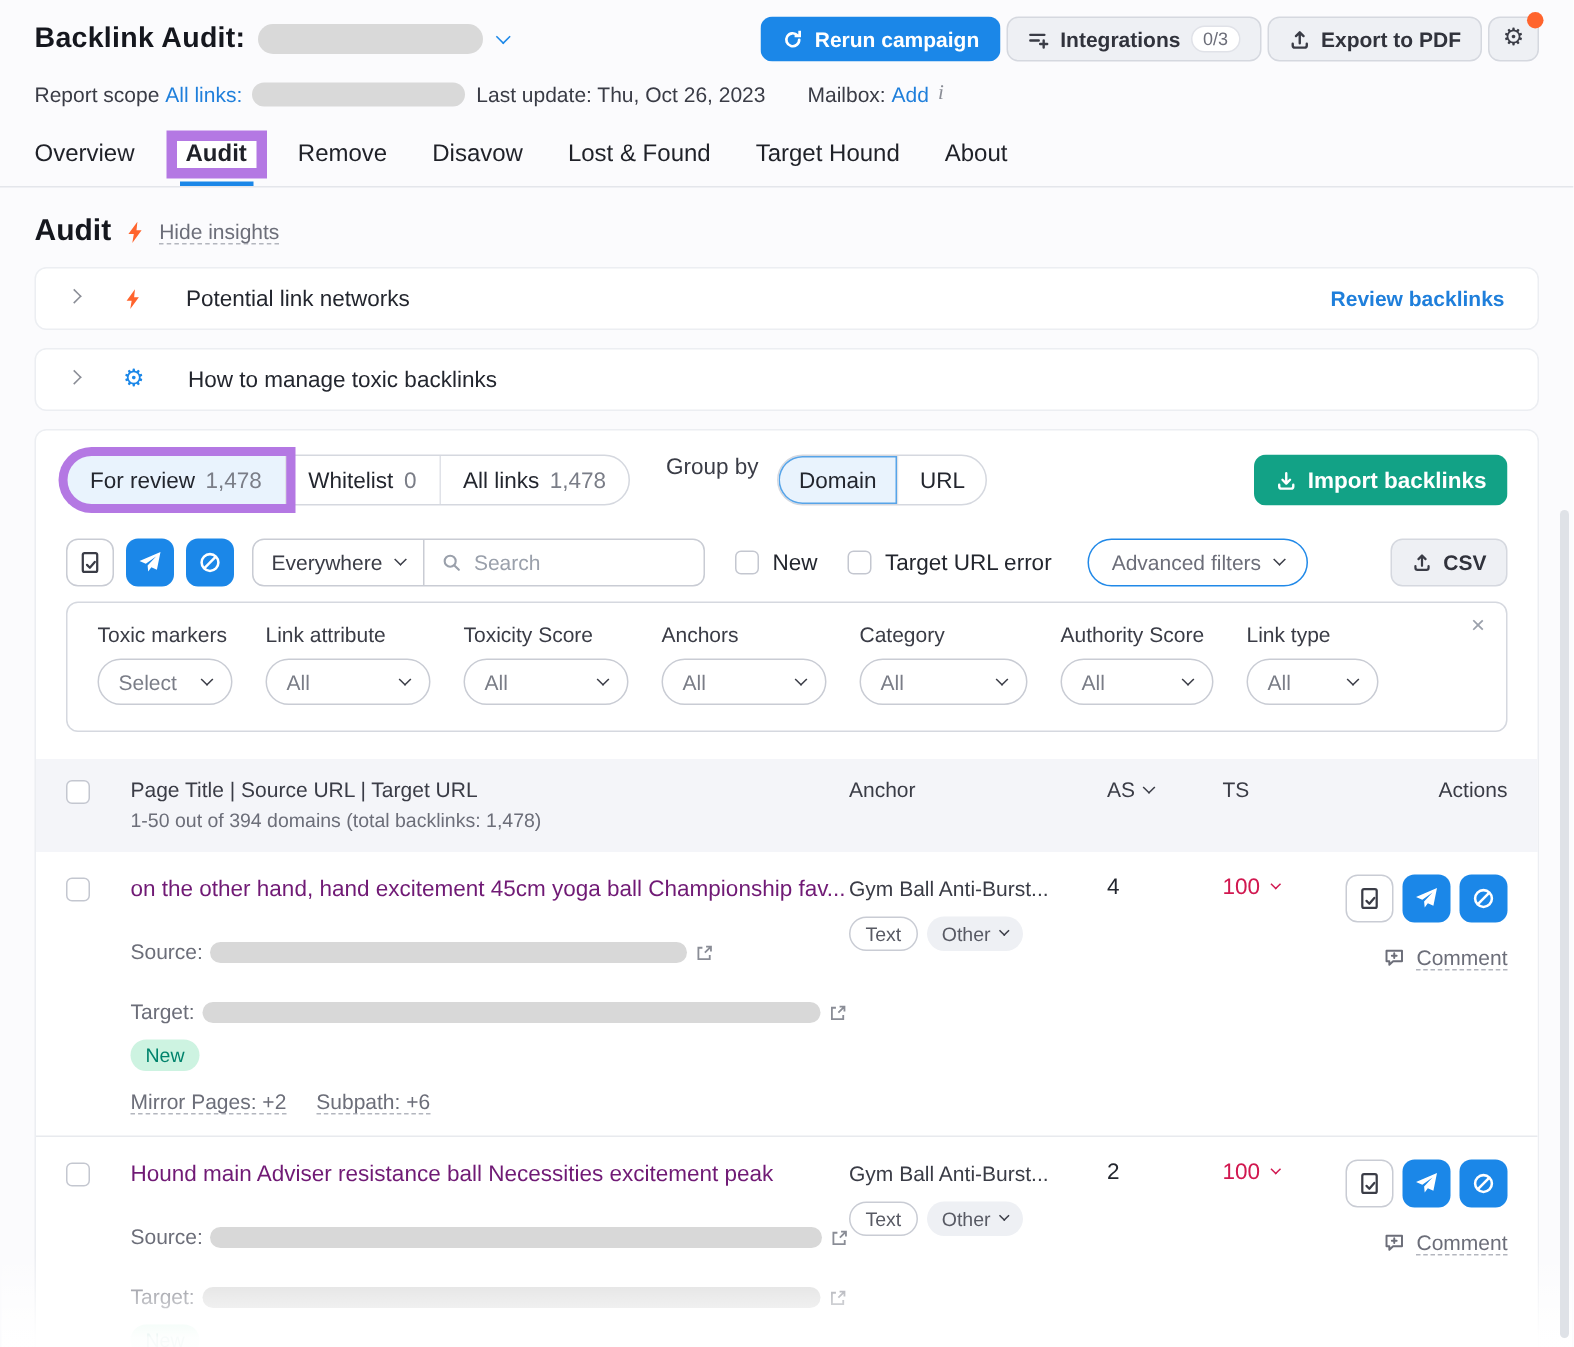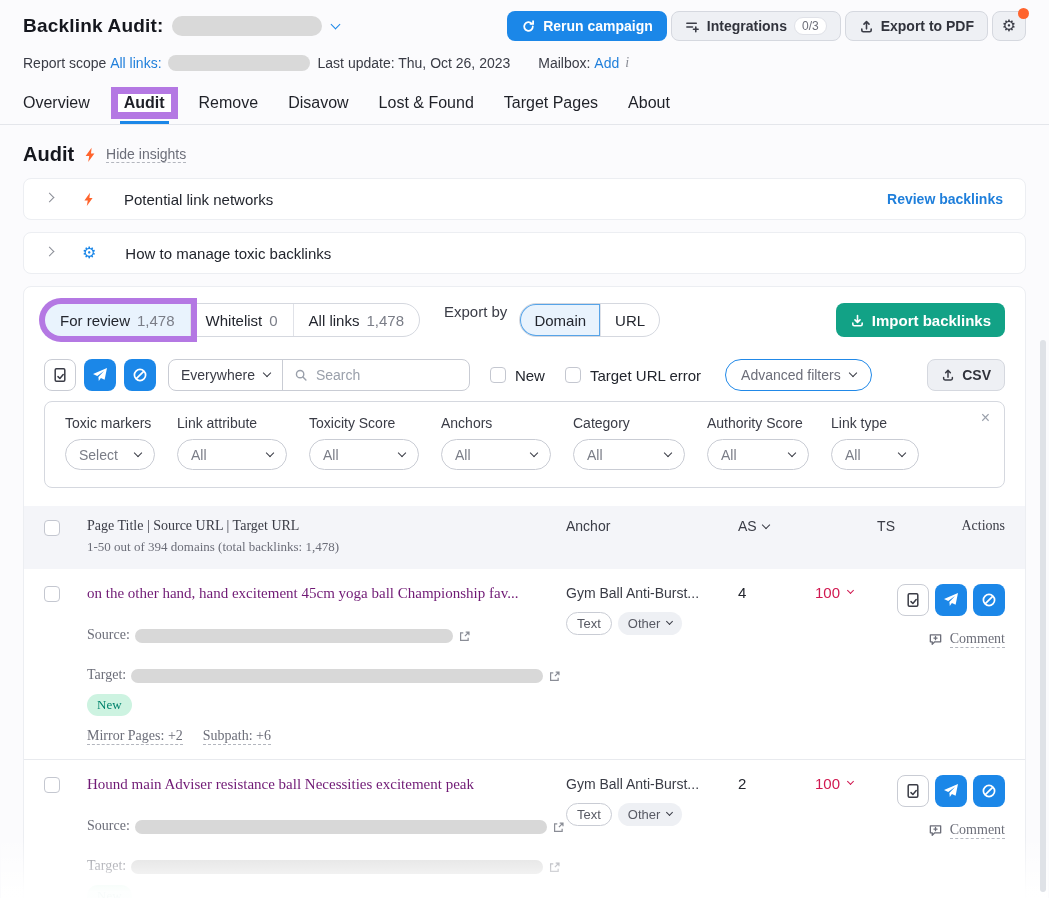--- a/index.html
+++ b/index.html
@@ -89,25 +89,25 @@
   
   .filter-panel { position:relative; margin-top:10px; border:1px solid #d5d8df; border-radius:8px; padding:13px 20px 17px; display:flex; gap:22px; background:#fff; }
   .fgroup-label { font-size:14px; color:#3a3c46; margin-bottom:8px; }
   .fselect { display:flex; align-items:center; justify-content:space-between; height:31px; border:1px solid #c9ccd4; border-radius:16px; padding:0 13px; font-size:14px; color:#7a7d87; cursor:pointer; background:#fff; }
   .fselect .chev { color:#3a3c46; width:6px; height:6px; }
   .close-x { position:absolute; top:8px; right:14px; color:#9aa0ab; font-size:16px; cursor:pointer; line-height:1; }
 
   
   .thead { display:flex; margin:18px -20px 0; background:#f4f5f9; padding:12px 20px 14px; }
   .col-cb { width:16px; margin-right:27px; flex:none; }
-  .col-main { flex:1; min-width:0;font-family:Liberation Serif, serif; }
+  .col-main { flex:1; min-width:0; }
   .col-anchor { width:172px; flex:none; }
   .col-as { width:77px; flex:none; }
-  .col-ts { width:80px; flex:none;text-align:right; }
-  .col-actions { width:110px; flex:none; display:flex; flex-direction:column; align-items:flex-end;font-family:Liberation Serif, serif; }
+  .col-ts { width:80px; flex:none; }
+  .col-actions { width:110px; flex:none; display:flex; flex-direction:column; align-items:flex-end; }
   .th { font-size:14px; color:#3a3c46; }
   .th-sub { font-size:13px; color:#6c6e79; margin-top:5px; }
   .sort-chev { width:6px; height:6px; color:#3a3c46; margin-left:6px; }
 
   .trow { display:flex; margin:0 -20px; padding:15px 20px 14px; border-bottom:1px solid #e8eaee; background:#fff; }
   .row-title { font-size:15px; color:#701a75; line-height:19px; white-space:nowrap; overflow:hidden; }
   .src-line { display:flex; align-items:flex-end; margin-top:24px; font-size:14px; color:#6c6e79; gap:5px; }
   .redact.url { height:14px; border-radius:7px; background:#d8d8d8; }
   .ext-icon { color:#8a8d96; flex:none; cursor:pointer; }
   .badge-new { display:inline-block; margin-top:11px; background:#cdf3e1; color:#00836c; font-size:13px; border-radius:11px; padding:3px 10px; }
@@ -184,21 +184,21 @@
     <span class="link">Add</span>
     <span class="info-i">i</span>
   </div>
 
   <div class="tabbar">
     <div class="tab">Overview</div>
     <div class="tab active"><span class="annot-tab">Audit</span></div>
     <div class="tab">Remove</div>
     <div class="tab">Disavow</div>
     <div class="tab">Lost &amp; Found</div>
-    <div class="tab">Target Pages</div>
+    <div class="tab">Target Hound</div>
     <div class="tab">About</div>
   </div>
 
   <div class="audit-head">
     <span class="audit-title">Audit</span>
     <span>
       <svg width="14" height="16" viewBox="0 0 14 16">
           <path d="M8.6 0.8 2.6 9h3.6l-1 6 6.2-8.5H8L8.6 0.8z" fill="#ff642d"></path>
         </svg>
     </span>
@@ -232,21 +232,21 @@
         </div>
         <div class="seg-item">
           <span>Whitelist</span>
           <span class="seg-count">0</span>
         </div>
         <div class="seg-item">
           <span>All links</span>
           <span class="seg-count">1,478</span>
         </div>
       </div>
-      <span class="groupby-label">Export by</span>
+      <span class="groupby-label">Group by</span>
       <div class="seg small">
         <div class="seg-item sel-blue">Domain</div>
         <div class="seg-item">URL</div>
       </div>
       <div class="btn green">
         <span>
           <svg width="15" height="15" viewBox="0 0 16 16" fill="none">
               <path d="M8 2.6v7.2M5.3 7.3 8 10l2.7-2.7" stroke="#fff" stroke-width="1.7" stroke-linecap="round" stroke-linejoin="round"></path>
               <path d="M3 10.8V12a1.6 1.6 0 0 0 1.6 1.6h6.8A1.6 1.6 0 0 0 13 12v-1.2" stroke="#fff" stroke-width="1.7" stroke-linecap="round"></path>
             </svg>

